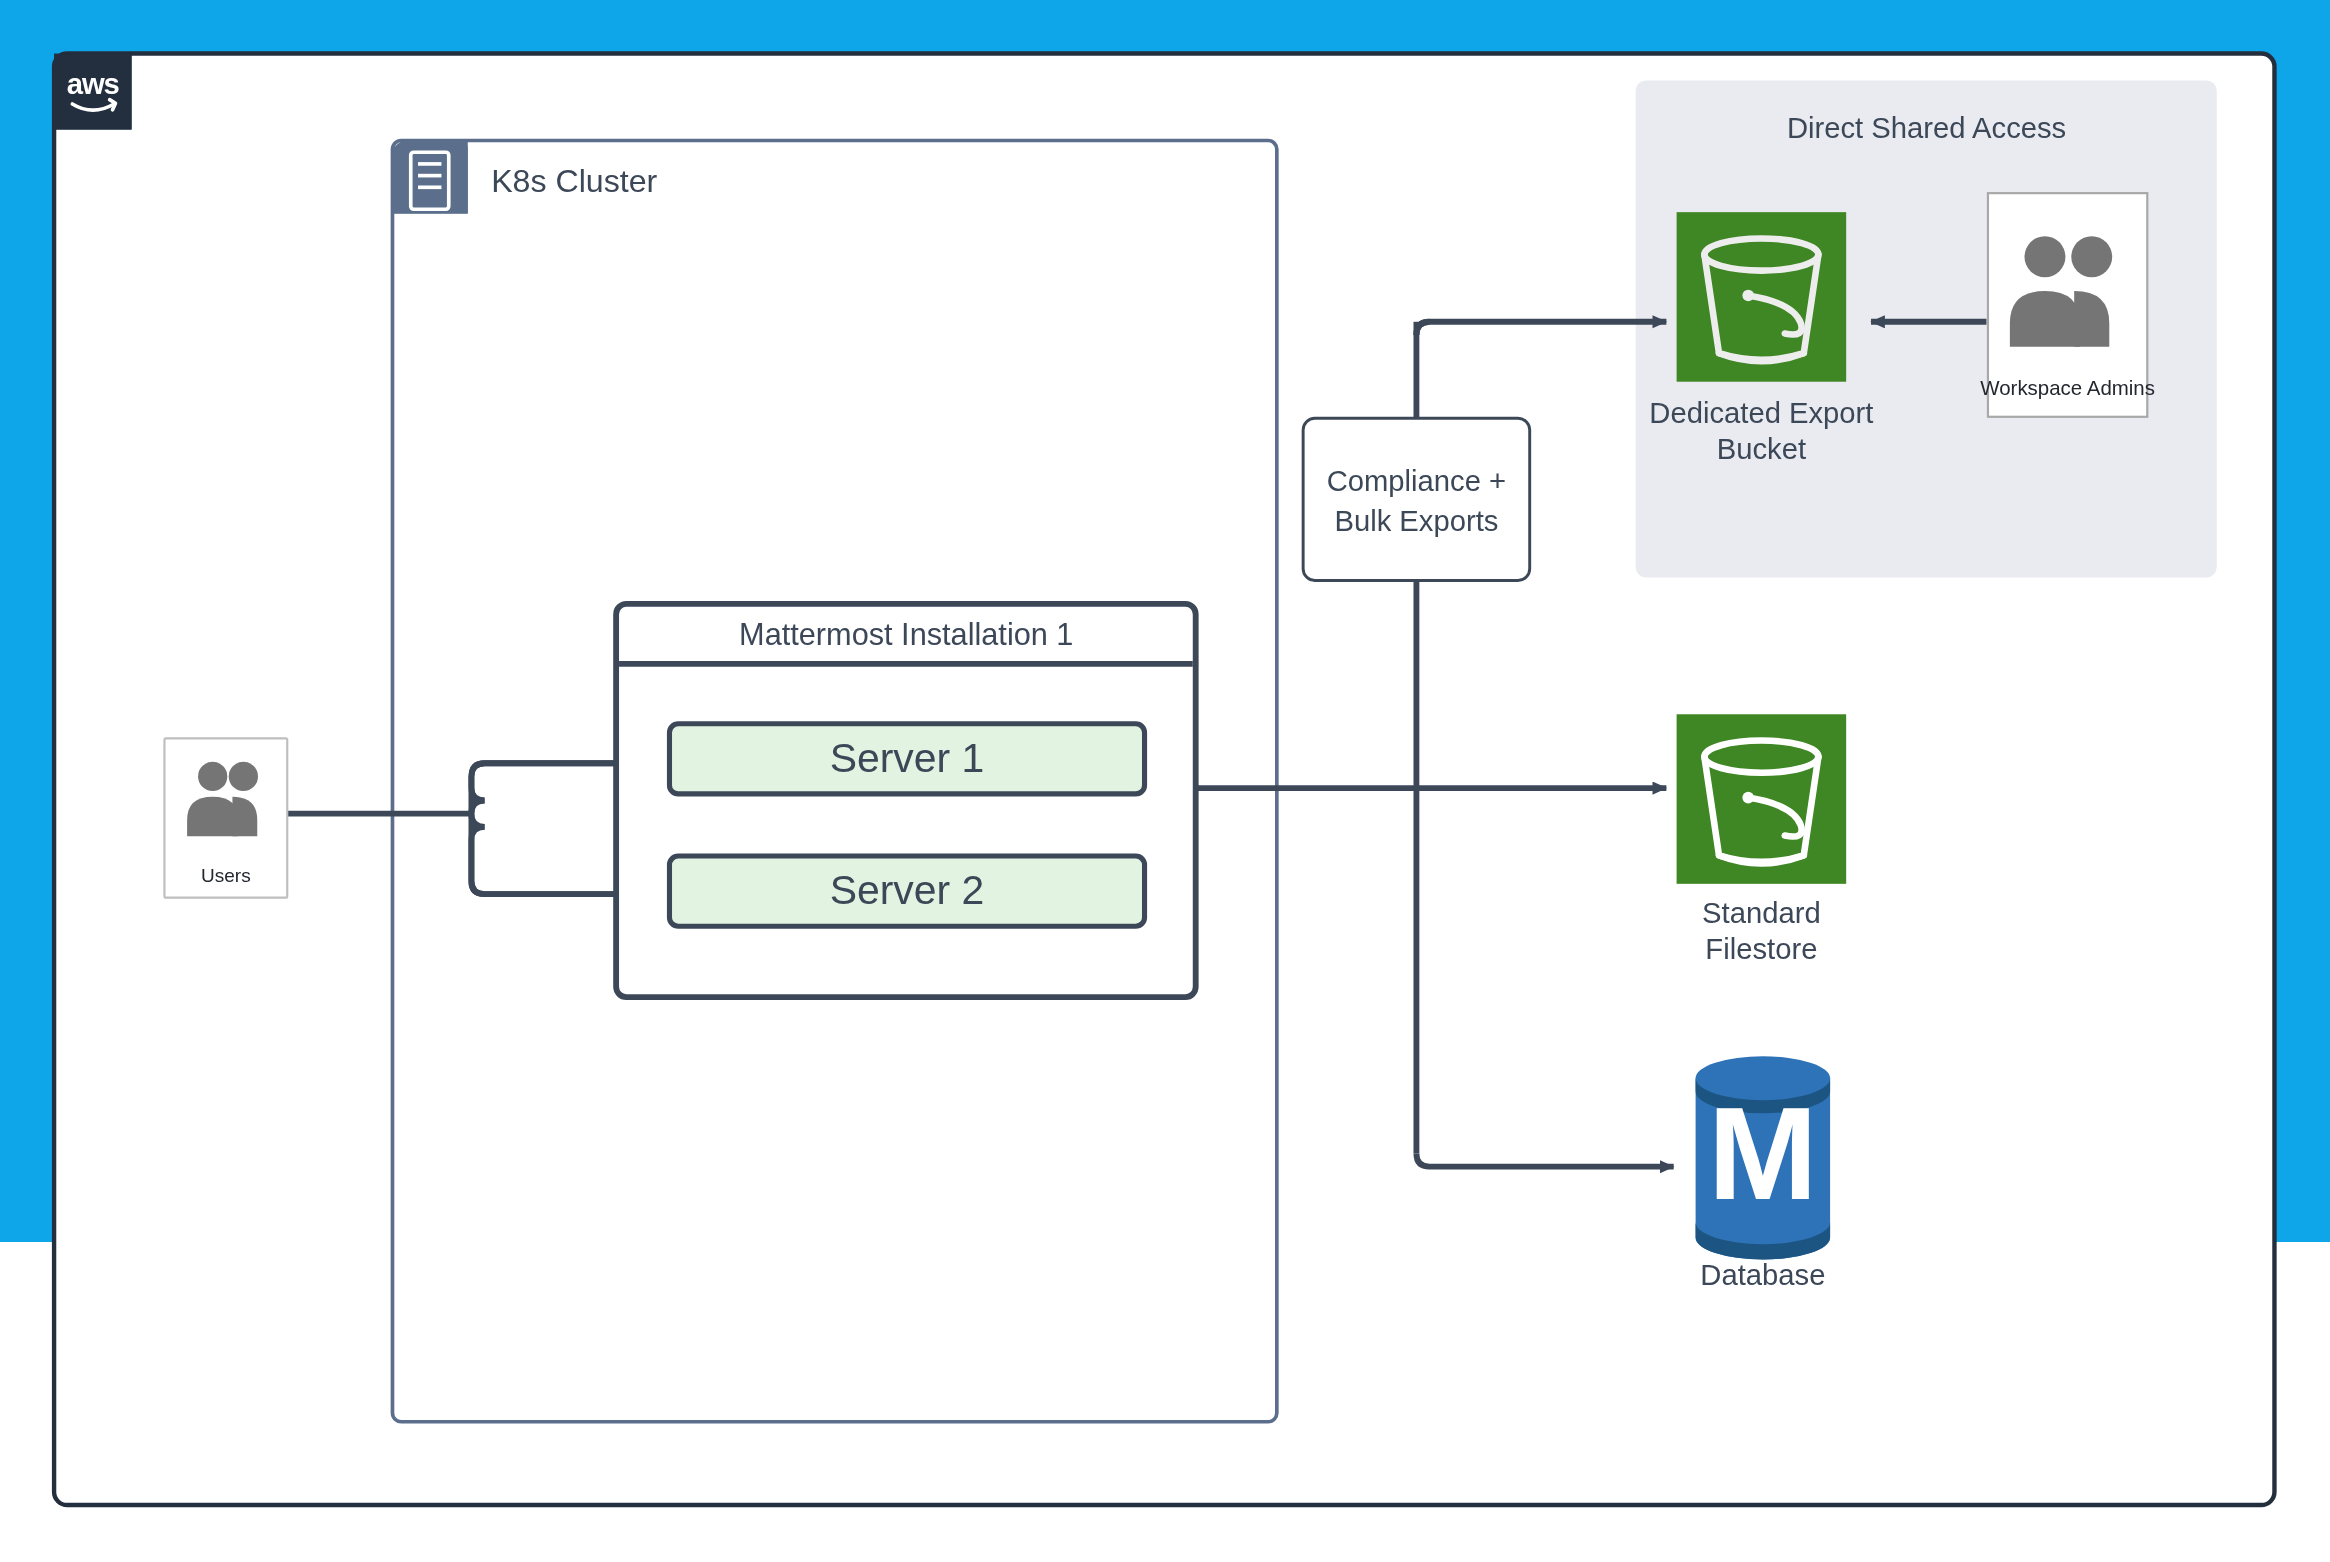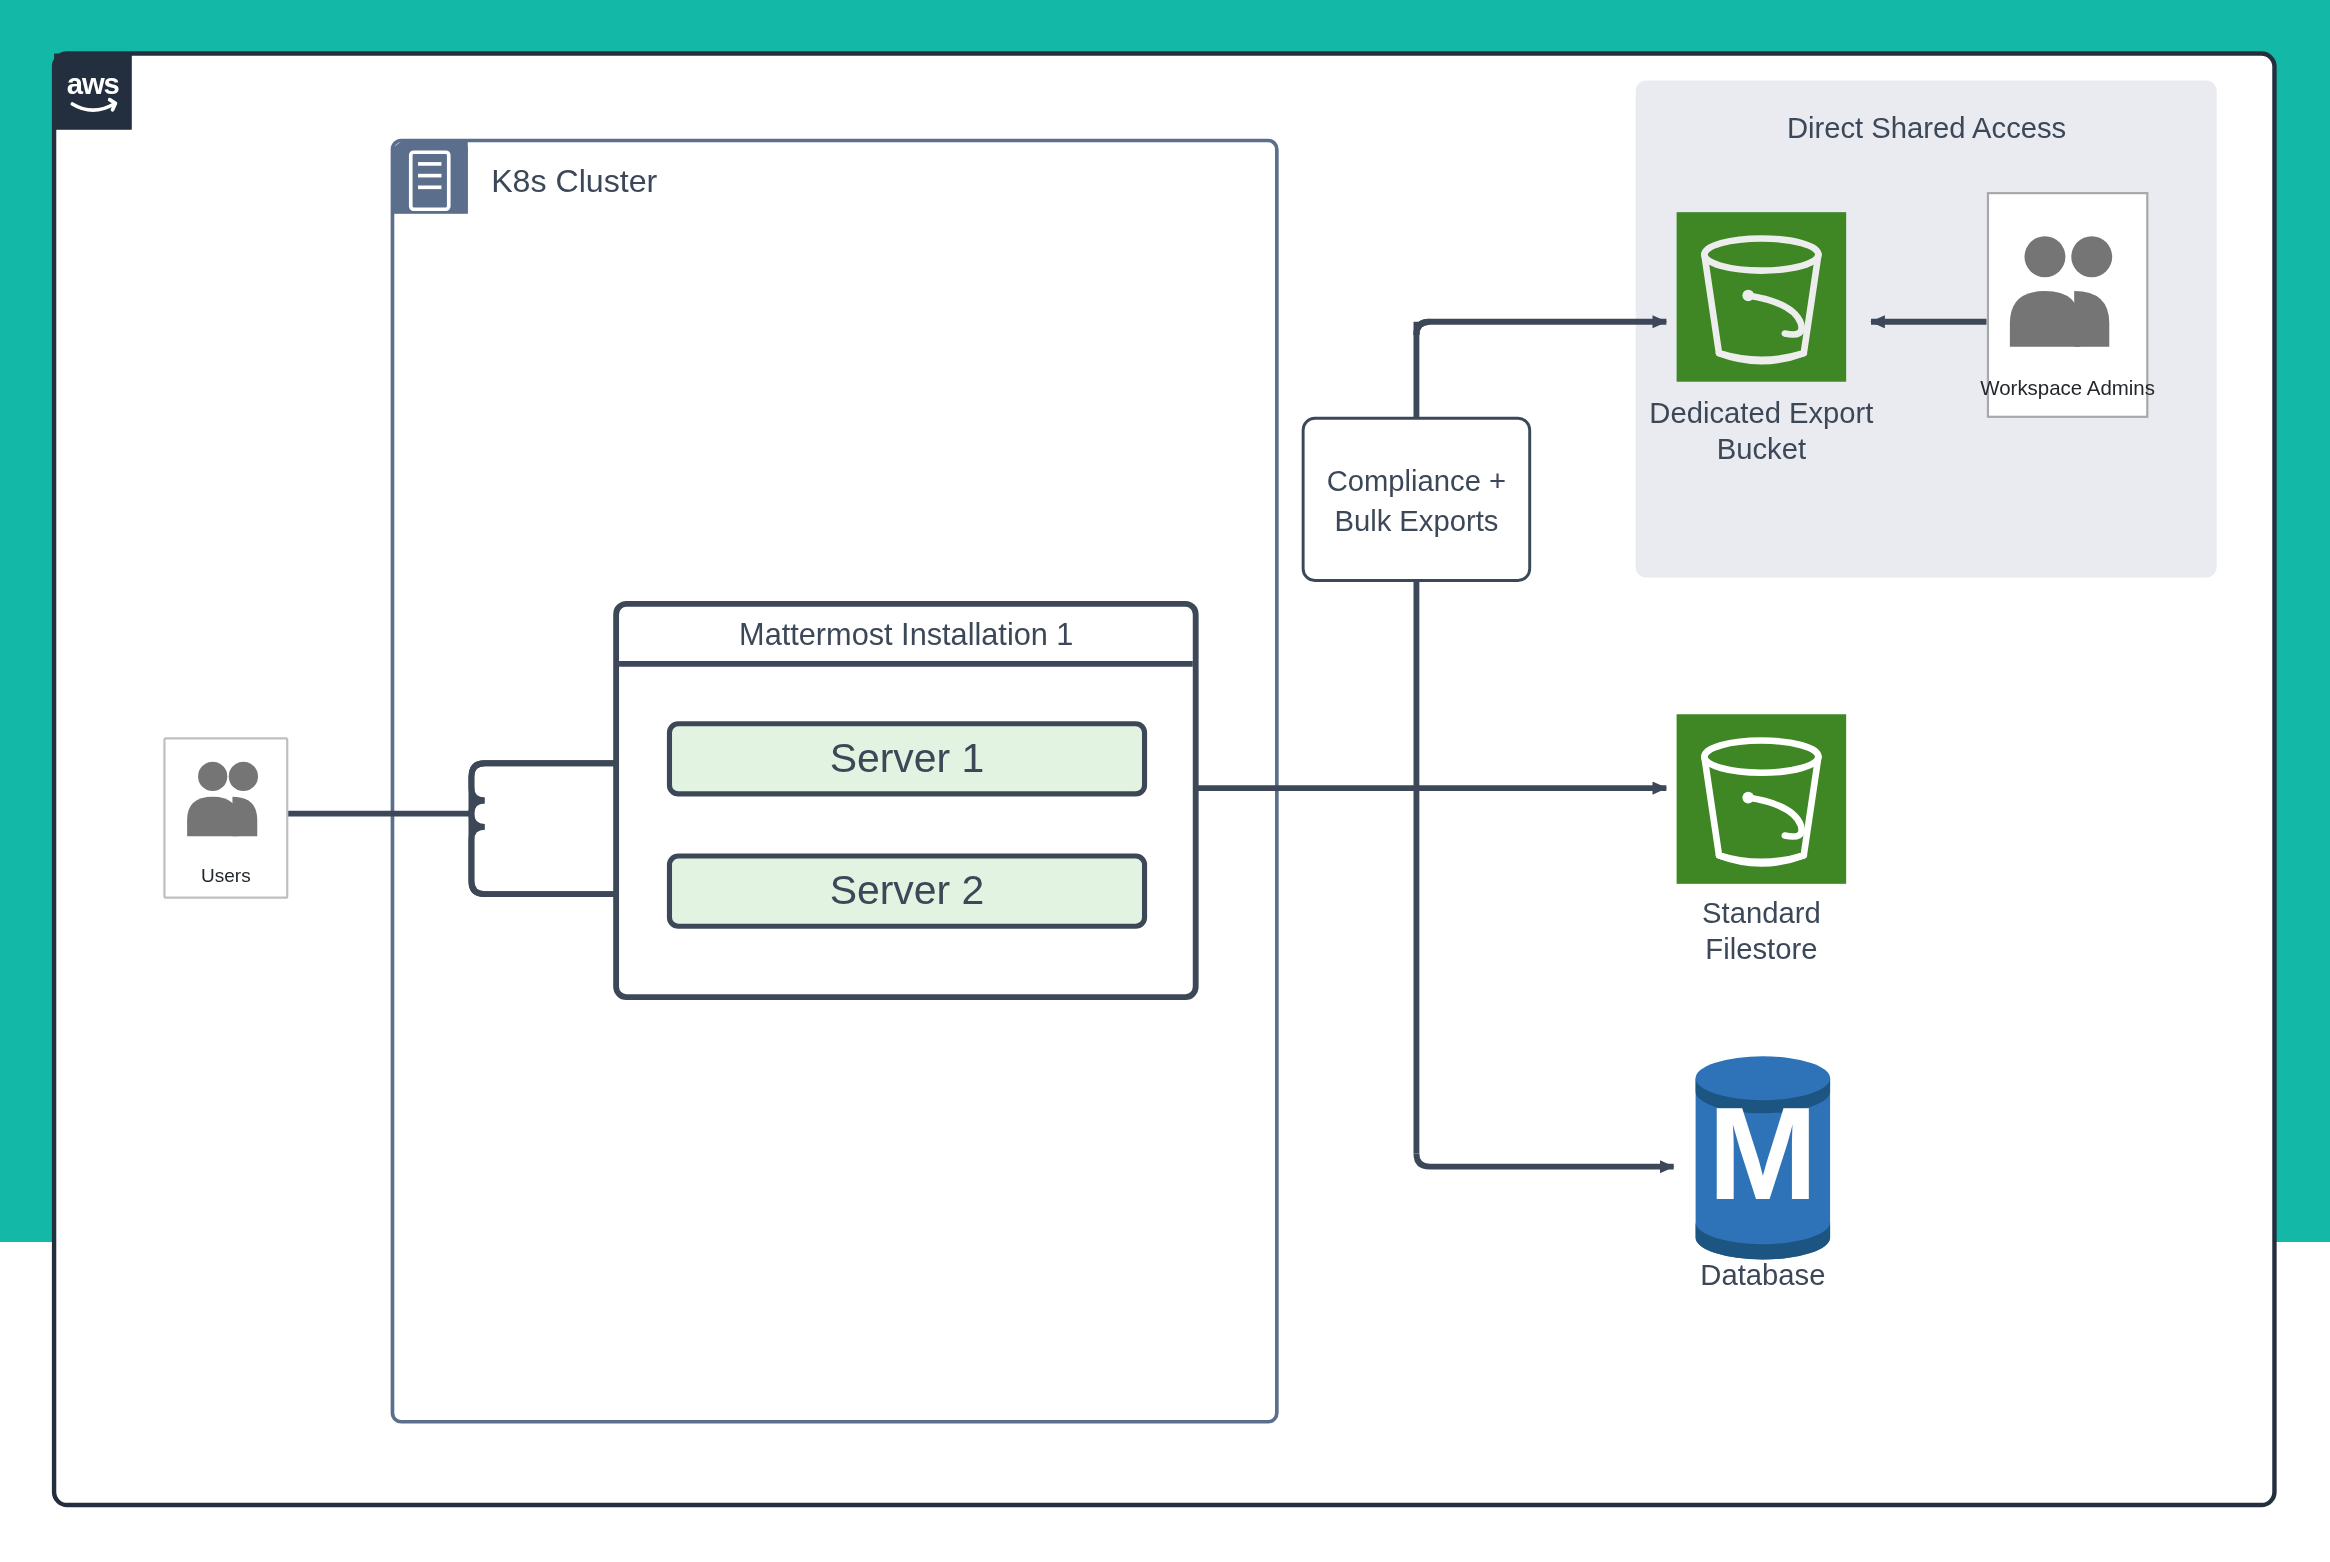--- a/index.html
+++ b/index.html
@@ -1,18 +1,18 @@
 <!DOCTYPE html>
 <html style="font-size:11.7px"><head>
 <meta charset="utf-8">
 <style>
   html,body{margin:0;padding:0;background:#ffffff;}
   body{width:2330px;height:1563px;overflow:hidden;
        font-family:"Liberation Sans","DejaVu Sans",sans-serif;}
-  #stage{position:relative;width:2330px;height:1242px;background:#14b8a6;}
+  #stage{position:relative;width:2330px;height:1242px;background:#0ea5e9;}
   svg#diagram{position:absolute;left:0;top:0;width:2330px;height:1563px;}
   .lbl{fill:#3C4858;font-family:"Liberation Sans","DejaVu Sans",sans-serif;}
   .lbl-dark{fill:#23272E;font-family:"Liberation Sans","DejaVu Sans",sans-serif;}
 </style>
 </head>
 <body>
 
 <div id="stage">
 
   <svg id="diagram" viewBox="0 0 3188 2138" xmlns="http://www.w3.org/2000/svg">

